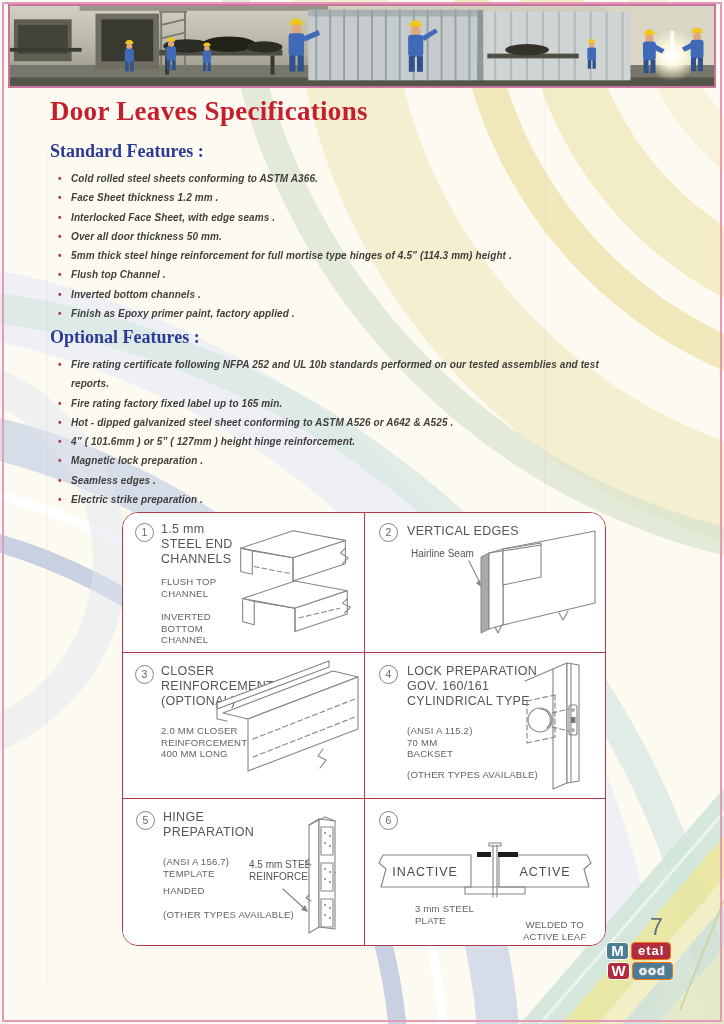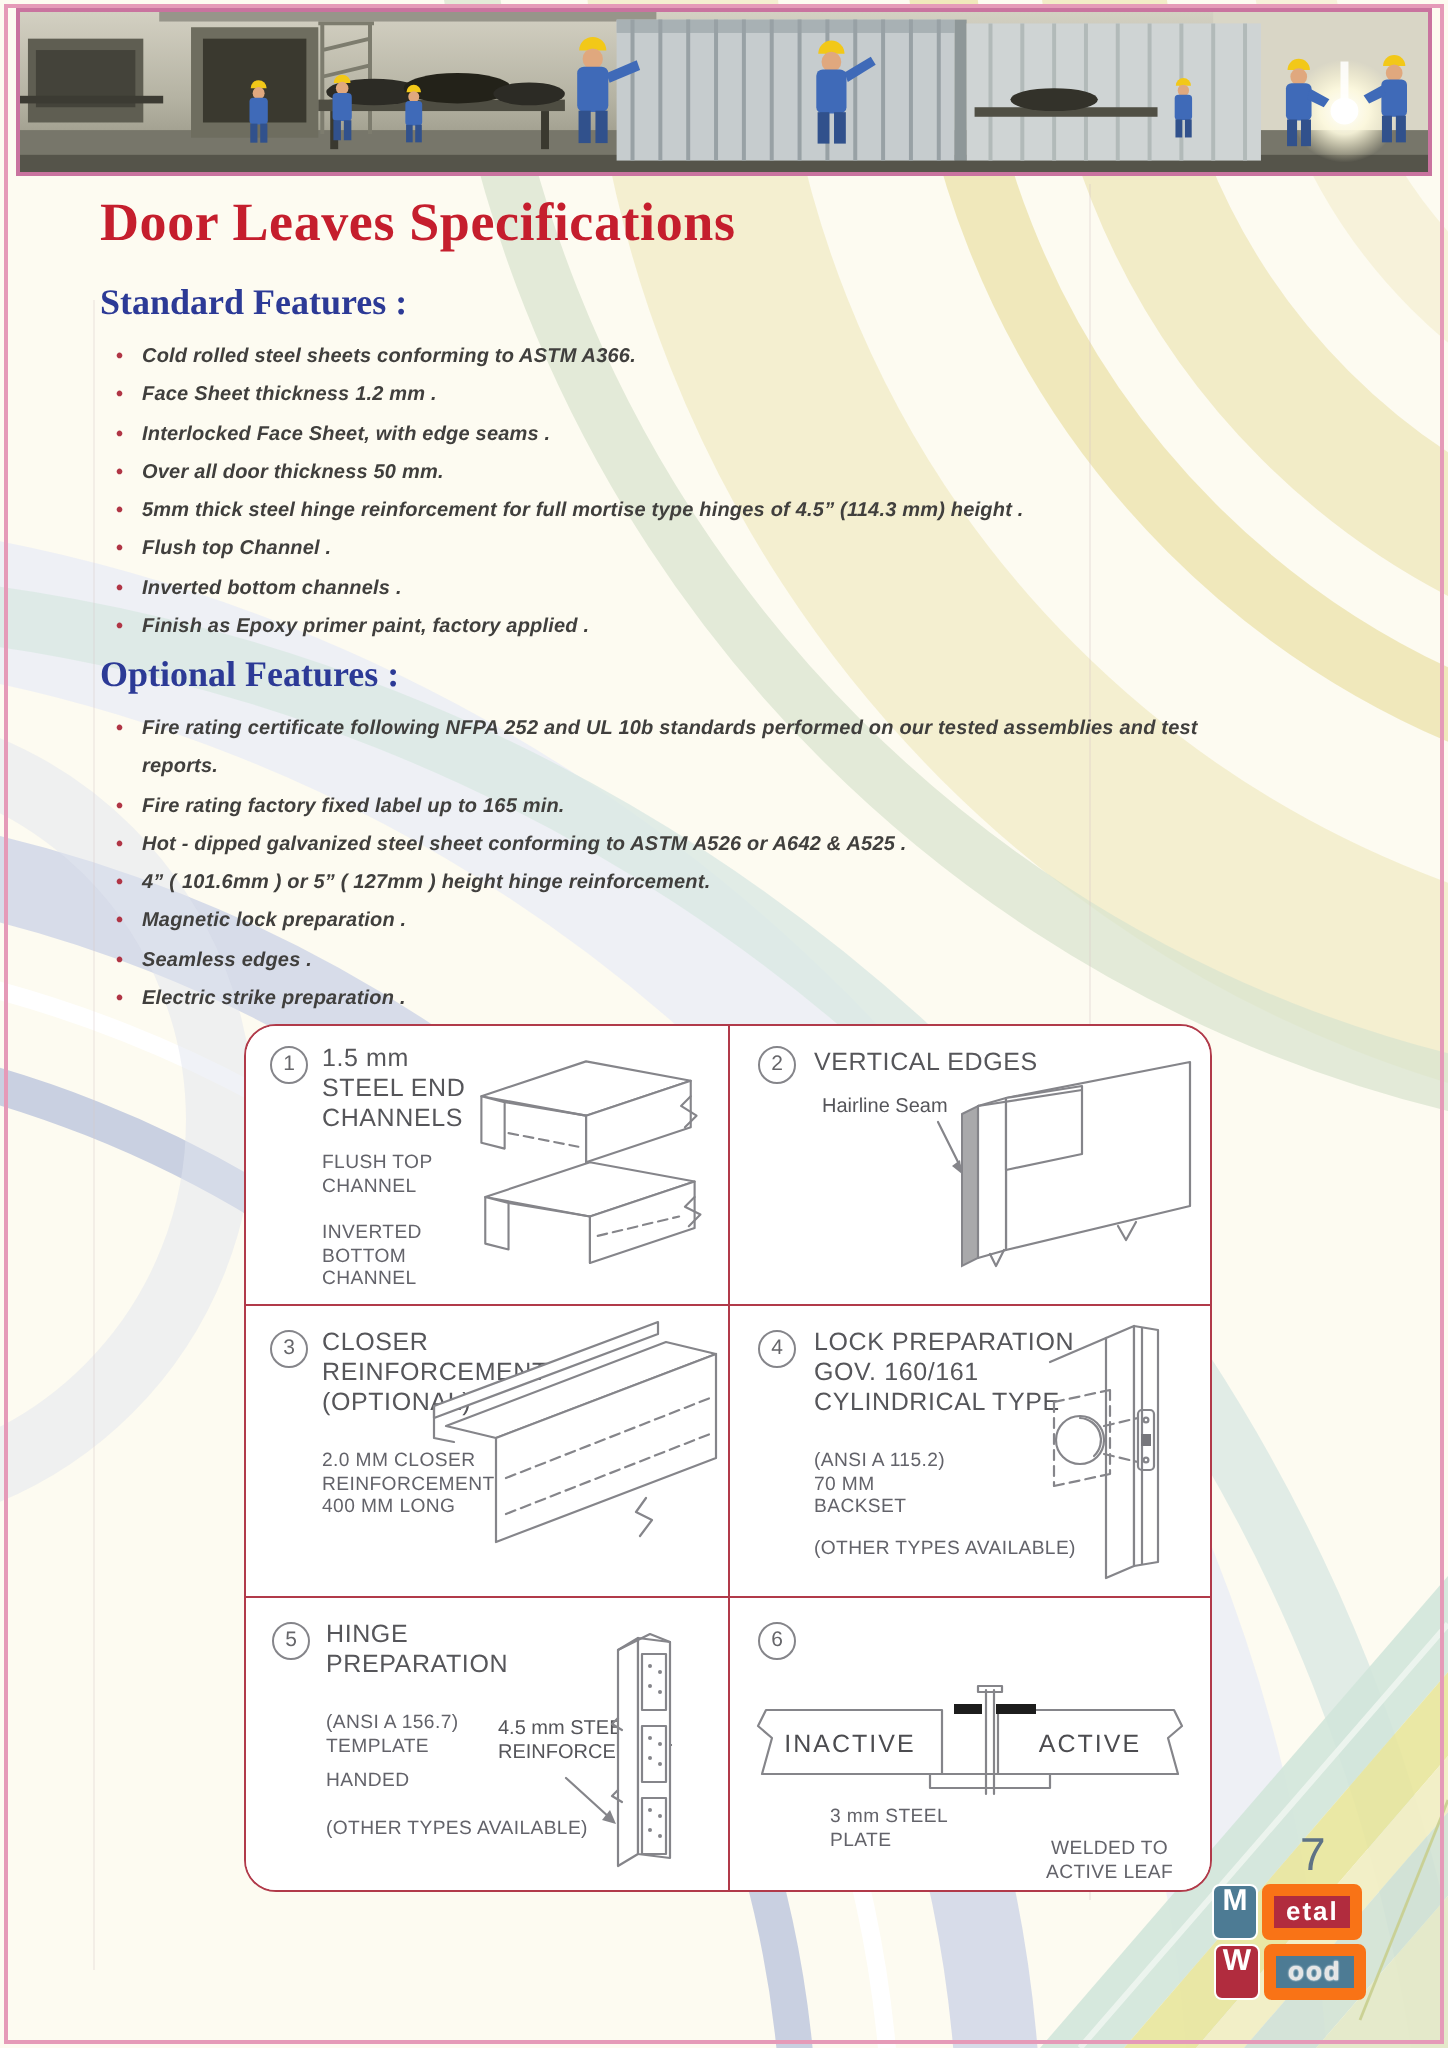--- a/index.html
+++ b/index.html
@@ -53,21 +53,21 @@
   .blk{fill:#1d1d1d;stroke:none;}
   .svgtxt{font-family:"Liberation Sans",sans-serif;font-size:12.5px;fill:#4c4c50;letter-spacing:1px;}
   
   #pagenum{left:650px;top:914px;font-size:23px;color:#5e7285;}
   #logo{left:606px;top:942px;width:112px;}
   .lrow{display:flex;gap:2px;align-items:stretch;margin-bottom:2px;}
   .lrow2{margin-left:1px;}
   .lbig{display:inline-block;width:21px;text-align:center;font-weight:800;font-size:15px;
         line-height:16px;color:#fff;border:1px solid #fff;border-radius:4px;}
   .lbox{display:inline-block;font-weight:800;font-size:13px;line-height:16px;padding:0 6px;
-        color:#fff;border:6px solid #f97316;border-radius:4px;letter-spacing:1px;}
+        color:#fff;border:1px solid #f97316;border-radius:4px;letter-spacing:1px;}
   .lblue{background:#4d7b94;}
   .lred{background:#b12c3e;}
   .lbox.lblue{color:#e5e5e5;text-shadow:0 0 1px #fff,0 0 1px #fff;}
 </style>
 </head>
 <body>
 
 <div id="page">
 
   <svg id="deco" class="abs" viewBox="0 0 724 1024" preserveAspectRatio="none">

